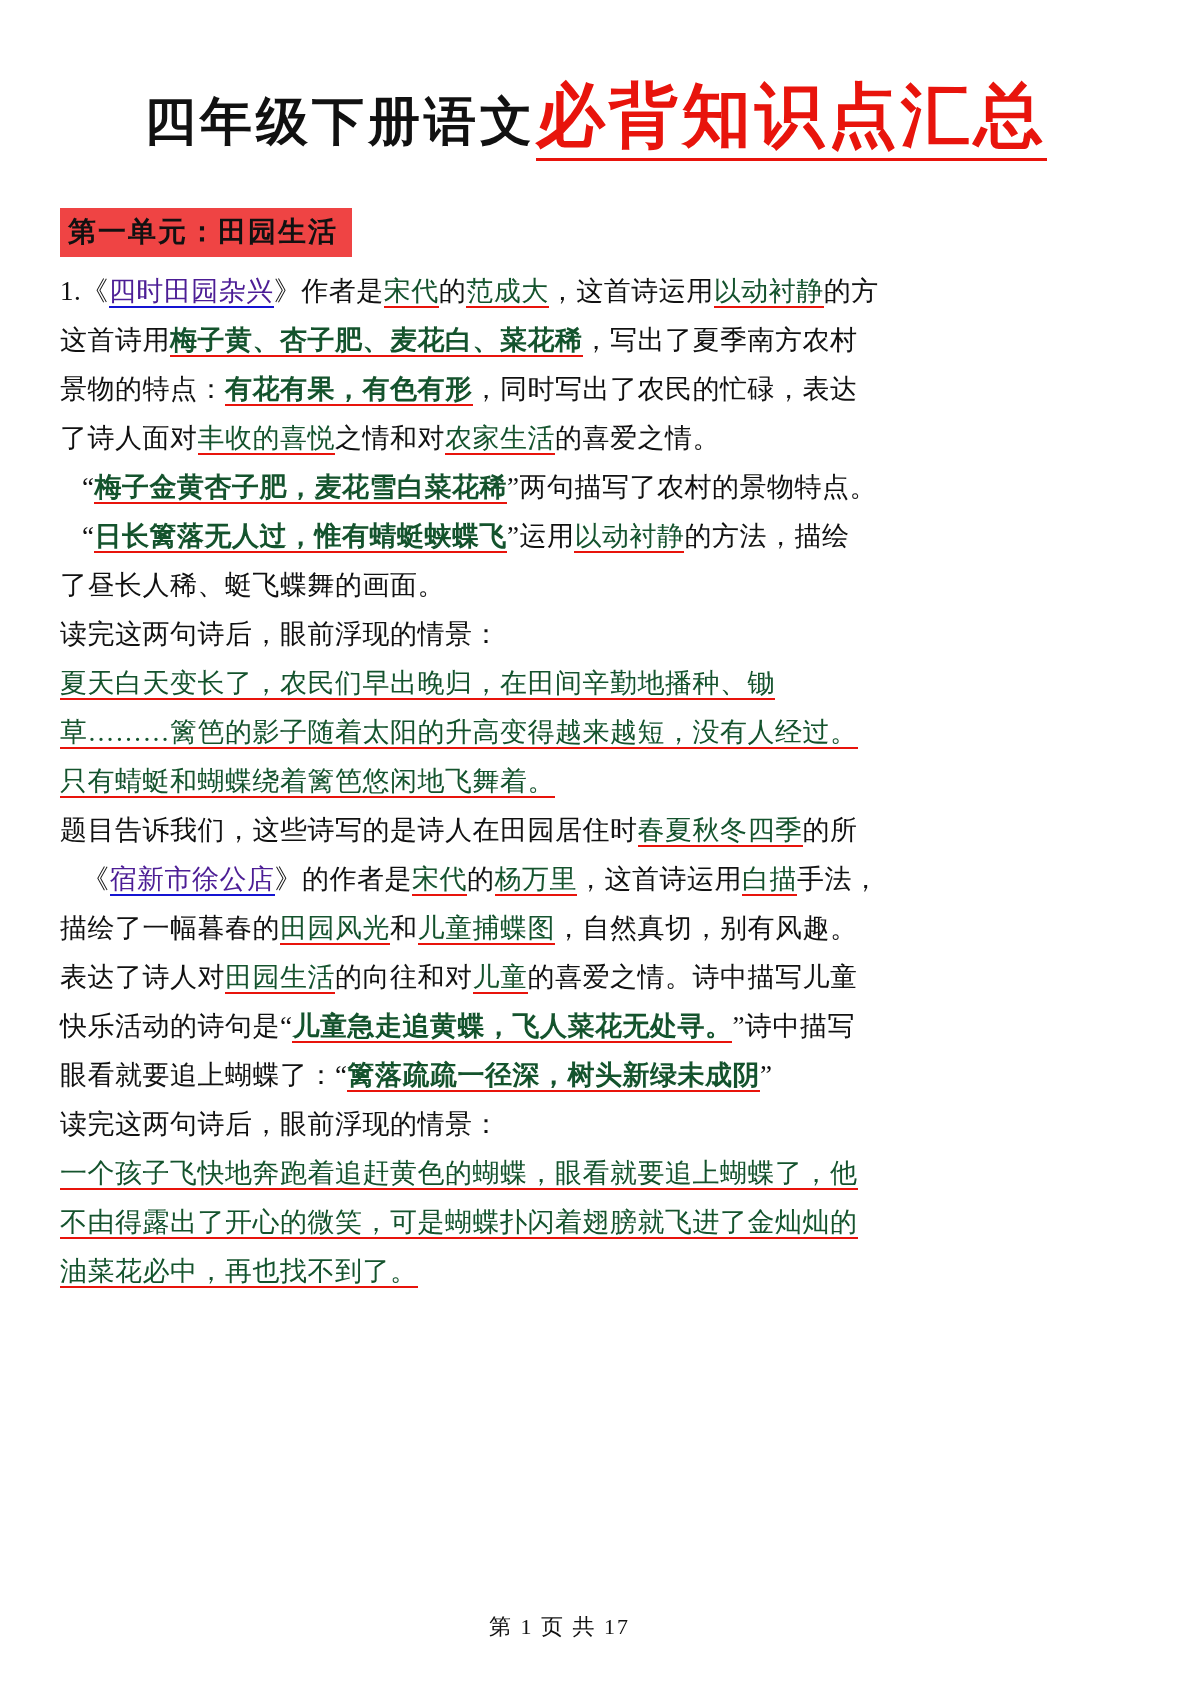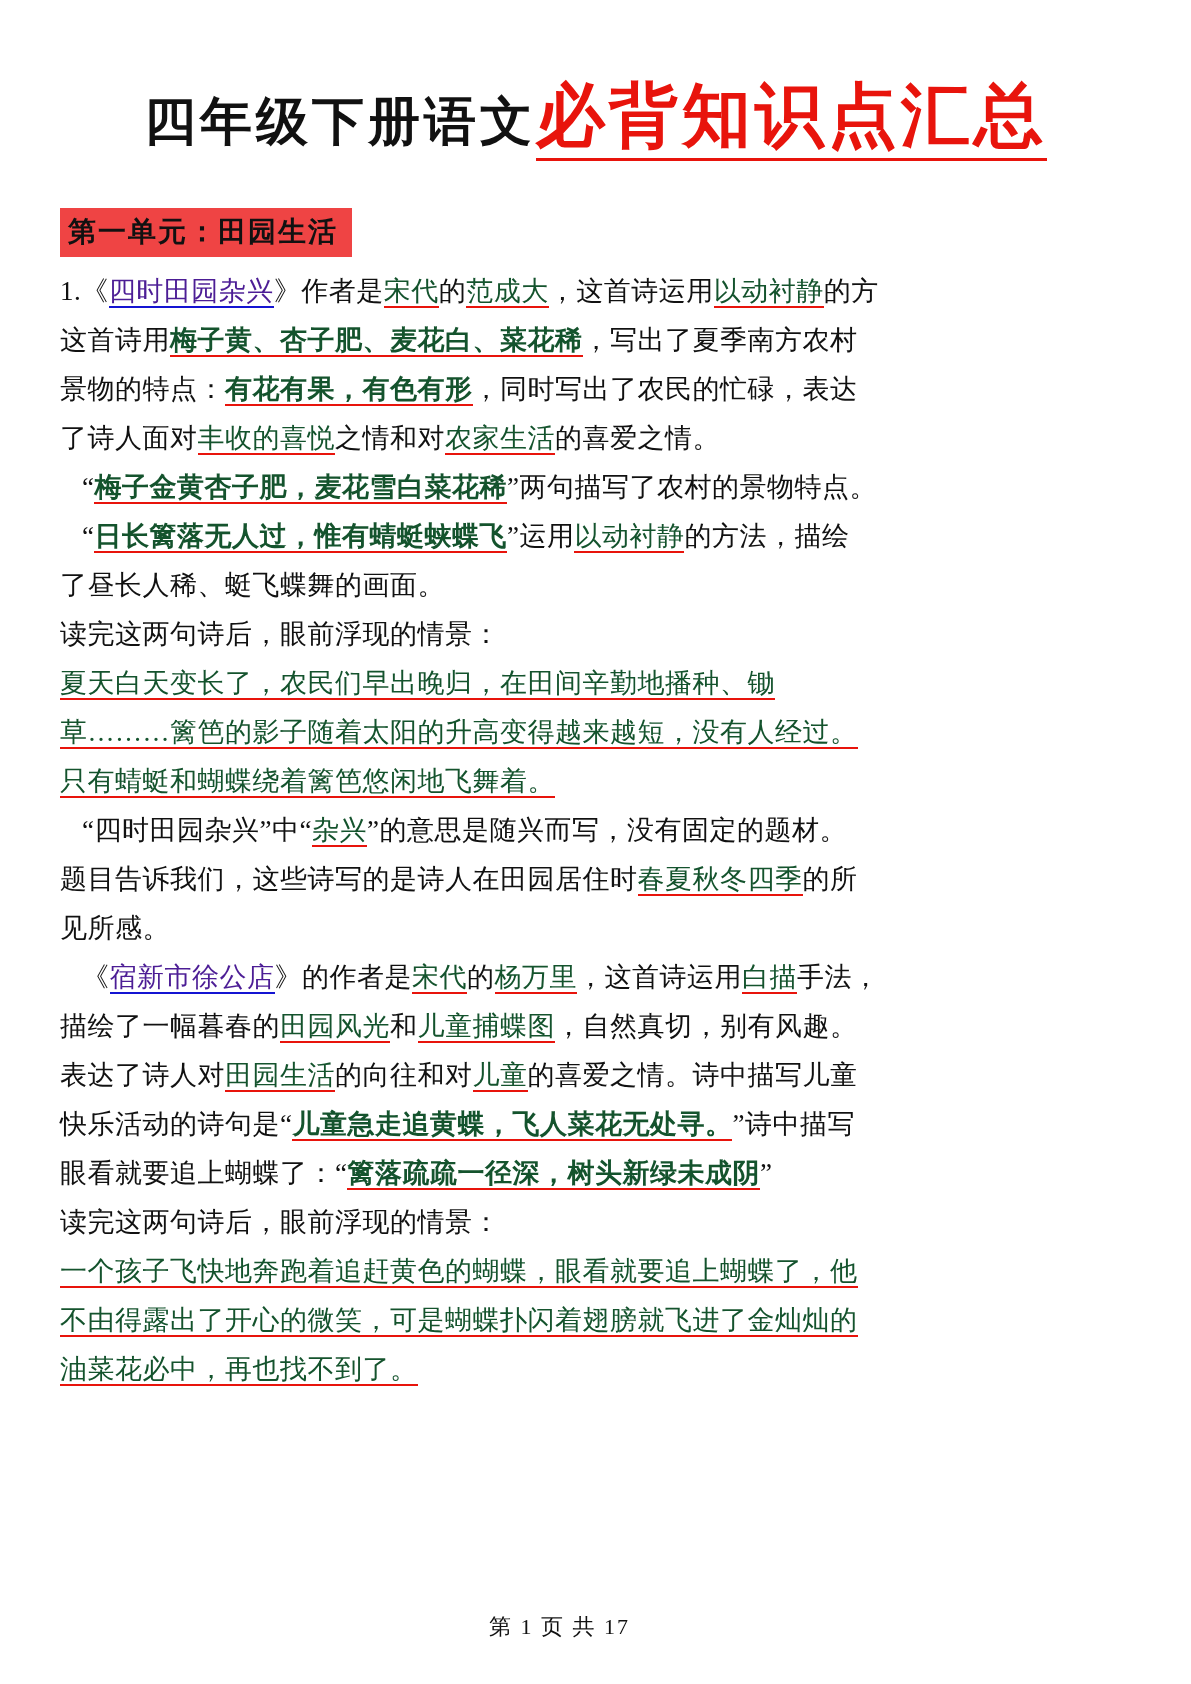--- a/index.html
+++ b/index.html
@@ -113,25 +113,23 @@
     <p><span>了昼长人稀、蜓飞蝶舞的画面。</span></p>
 
     <p><span>读完这两句诗后，眼前浮现的情景：</span></p>
 
     <p><span class="u-red">夏天白天变长了，农民们早出晚归，在田间辛勤地播种、锄</span></p>
 
     <p><span class="u-red">草………篱笆的影子随着太阳的升高变得越来越短，没有人经过。</span></p>
 
     <p><span class="u-red">只有蜻蜓和蝴蝶绕着篱笆悠闲地飞舞着。</span></p>
 
-    <p class="indent"><span>“四时田园杂兴”中“</span><span class="u-red">杂兴</span><span>”的意思是随兴而写，没有固定的题材。</span></p>
 
     <p><span>题目告诉我们，这些诗写的是诗人在田园居住时</span><span class="u-red">春夏秋冬四季</span><span>的所</span></p>
 
-    <p><span>见所感。</span></p>
 
     <p class="indent"><span>《</span><span class="u-blue">宿新市徐公店</span><span>》的作者是</span><span class="u-red">宋代</span><span>的</span><span class="u-red">杨万里</span><span>，这首诗运用</span><span class="u-red">白描</span><span>手法，</span></p>
 
     <p><span>描绘了一幅暮春的</span><span class="u-red">田园风光</span><span>和</span><span class="u-red">儿童捕蝶图</span><span>，自然真切，别有风趣。</span></p>
 
     <p><span>表达了诗人对</span><span class="u-red">田园生活</span><span>的向往和对</span><span class="u-red">儿童</span><span>的喜爱之情。诗中描写儿童</span></p>
 
     <p><span>快乐活动的诗句是“</span><span class="u-red bold">儿童急走追黄蝶，飞人菜花无处寻。</span><span>”诗中描写</span></p>
 
     <p><span>眼看就要追上蝴蝶了：“</span><span class="u-red bold">篱落疏疏一径深，树头新绿未成阴</span><span>”</span></p>

